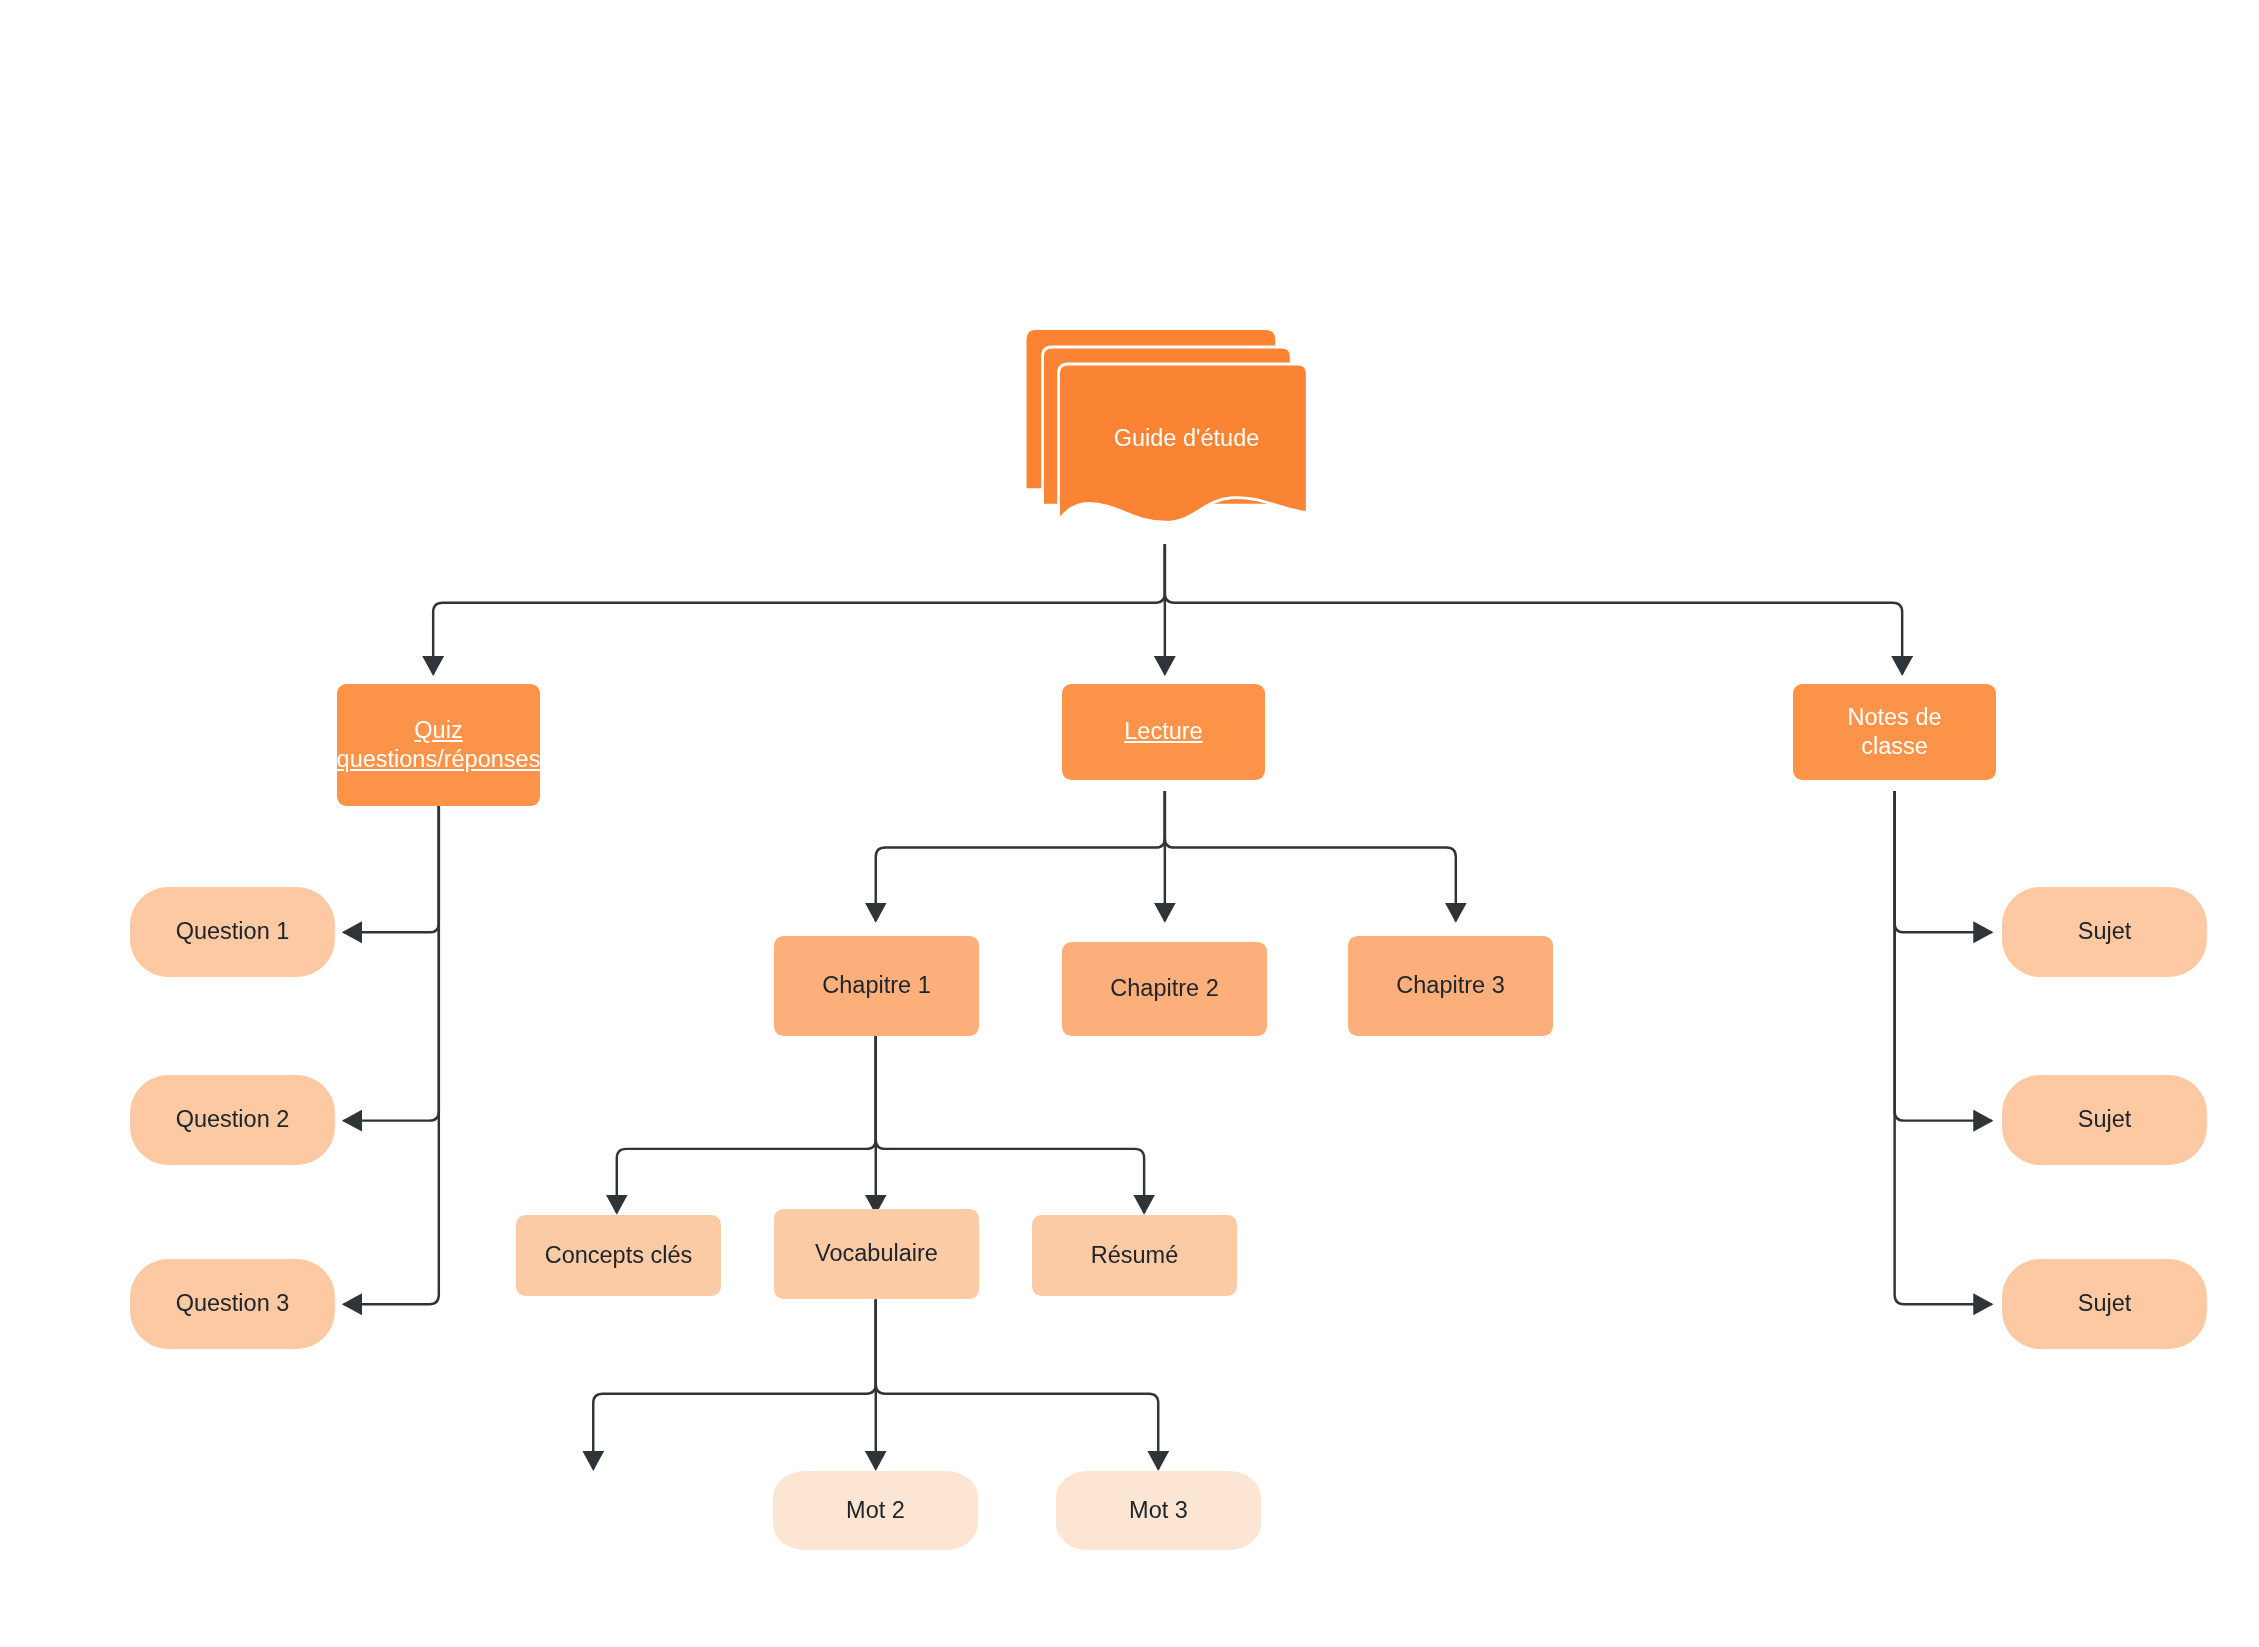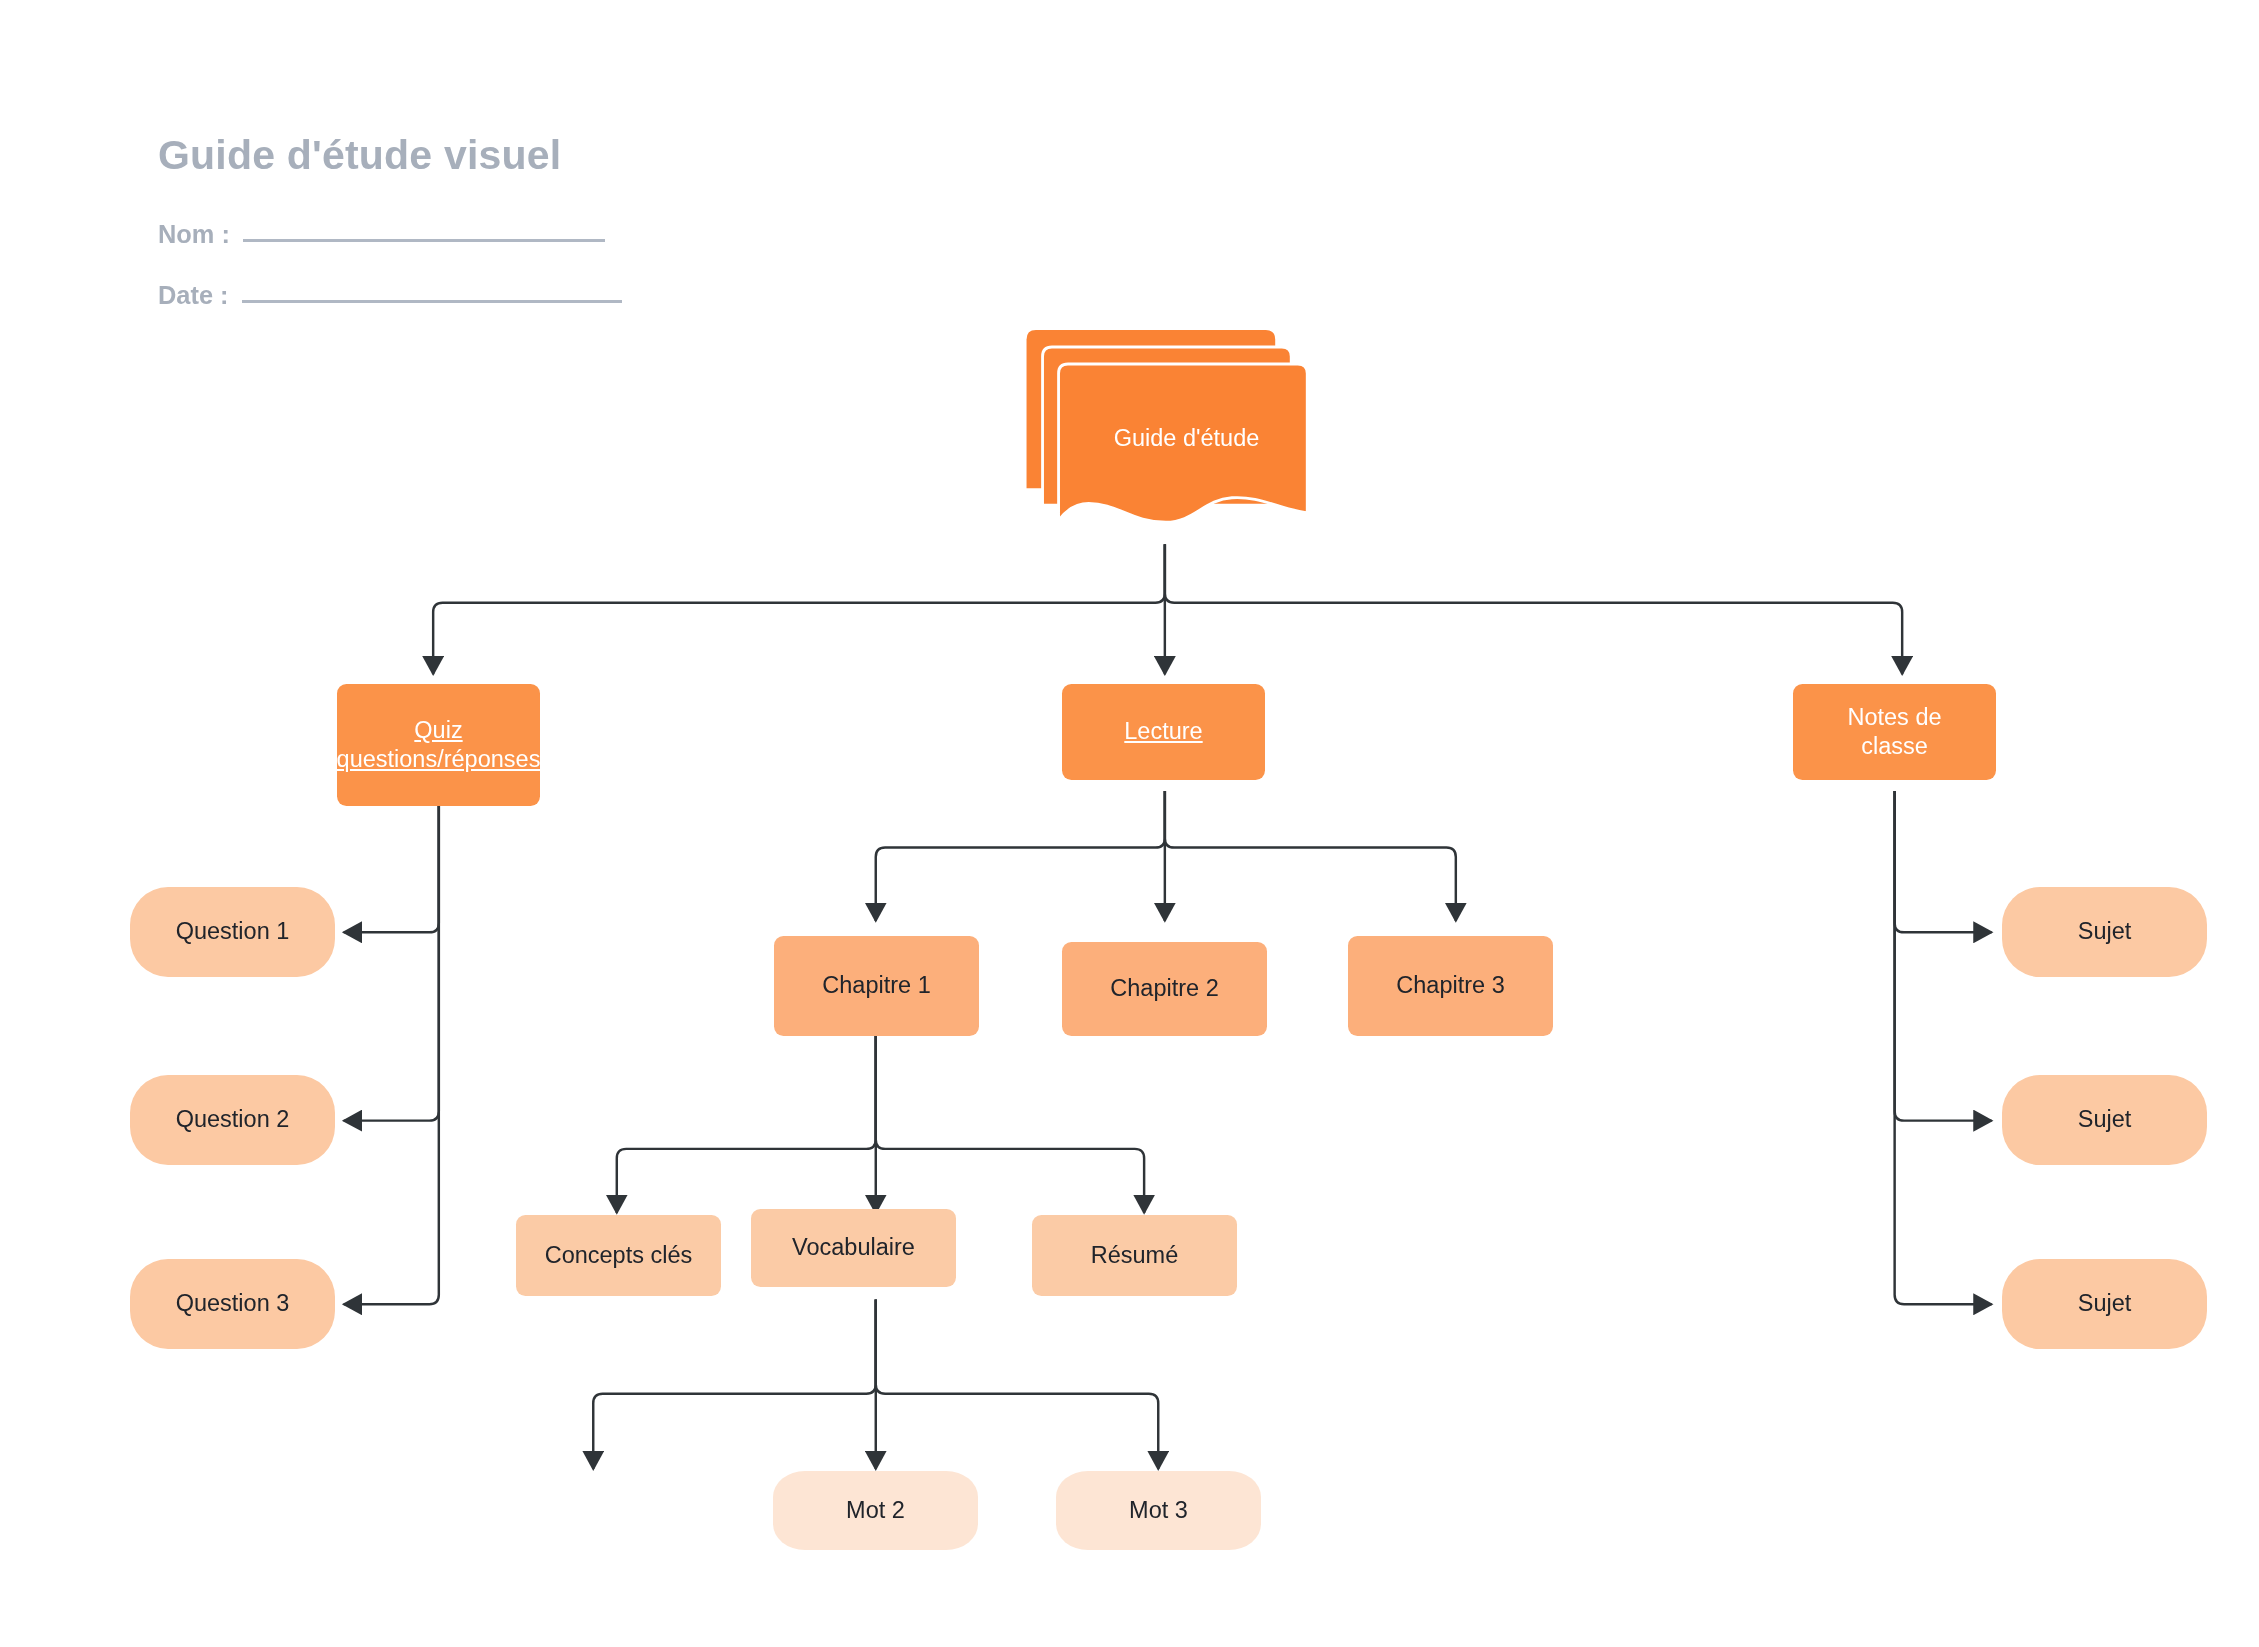--- a/index.html
+++ b/index.html
@@ -156,33 +156,20 @@
     color: #ffffff;
     font-size: 23.5px;
     text-align: center;
   }
 </style>
 </head>
 <body>
 
 <div id="page">
 
-  <div id="header">
-    <div id="page-title">Guide d'étude visuel</div>
-
-    <div class="field-row">
-      <div class="field-label">Nom :</div>
-      <div class="field-line"></div>
-    </div>
-
-    <div class="field-row">
-      <div class="field-label">Date :</div>
-      <div class="field-line date-line"></div>
-    </div>
-  </div>
 
   <div id="diagram">
 
     <svg id="edges" viewBox="0 0 2400 1750" width="2260" height="1648">
       <defs>
         <marker id="arrow" viewBox="0 0 12 12" refX="10" refY="6" markerWidth="9" markerHeight="9" orient="auto-start-reverse">
           <path d="M 0 0 L 11 6 L 0 12 z" fill="#2f3438"></path>
         </marker>
       </defs>
       <g fill="none" stroke="#2f3438" stroke-width="2.6" marker-end="url(#arrow)">
@@ -269,21 +256,21 @@
     <div class="node lvl2" style="left:1062px; top:942px; width:205px; height:94px;">
       <span>Chapitre 2</span>
     </div>
     <div class="node lvl2" style="left:1348px; top:936px; width:205px; height:100px;">
       <span>Chapitre 3</span>
     </div>
 
     <div class="node lvl3" style="left:516px; top:1215px; width:205px; height:81px;">
       <span>Concepts clés</span>
     </div>
-    <div class="node lvl3" style="left:751px; top:1209px; width:205px; height:78px;">
+    <div class="node lvl3" style="left:774px; top:1209px; width:205px; height:90px;">
       <span>Vocabulaire</span>
     </div>
     <div class="node lvl3" style="left:1032px; top:1215px; width:205px; height:81px;">
       <span>Résumé</span>
     </div>
 
     <div class="node lvl4" style="left:773px; top:1471px; width:205px; height:79px;">
       <span>Mot 2</span>
     </div>
     <div class="node lvl4" style="left:1056px; top:1471px; width:205px; height:79px;">

